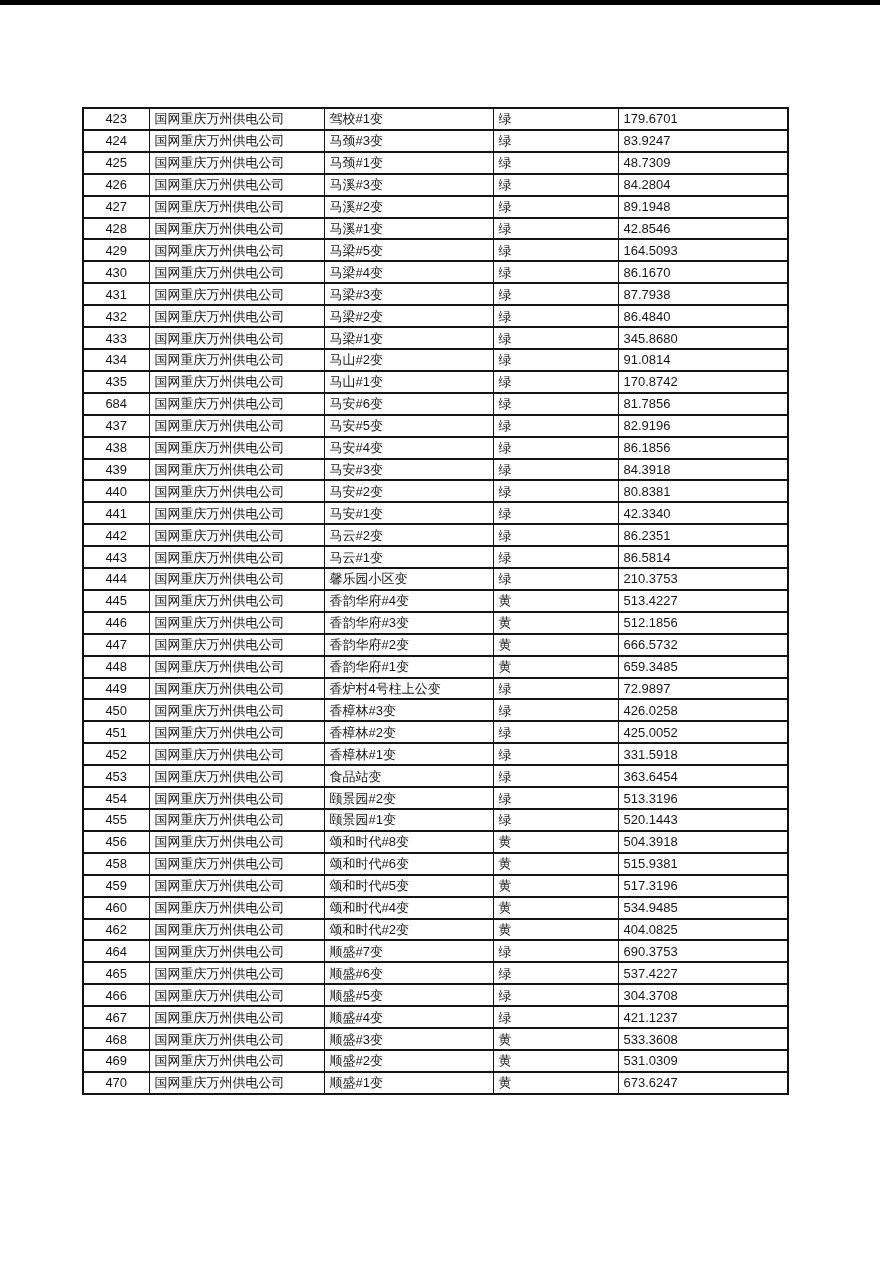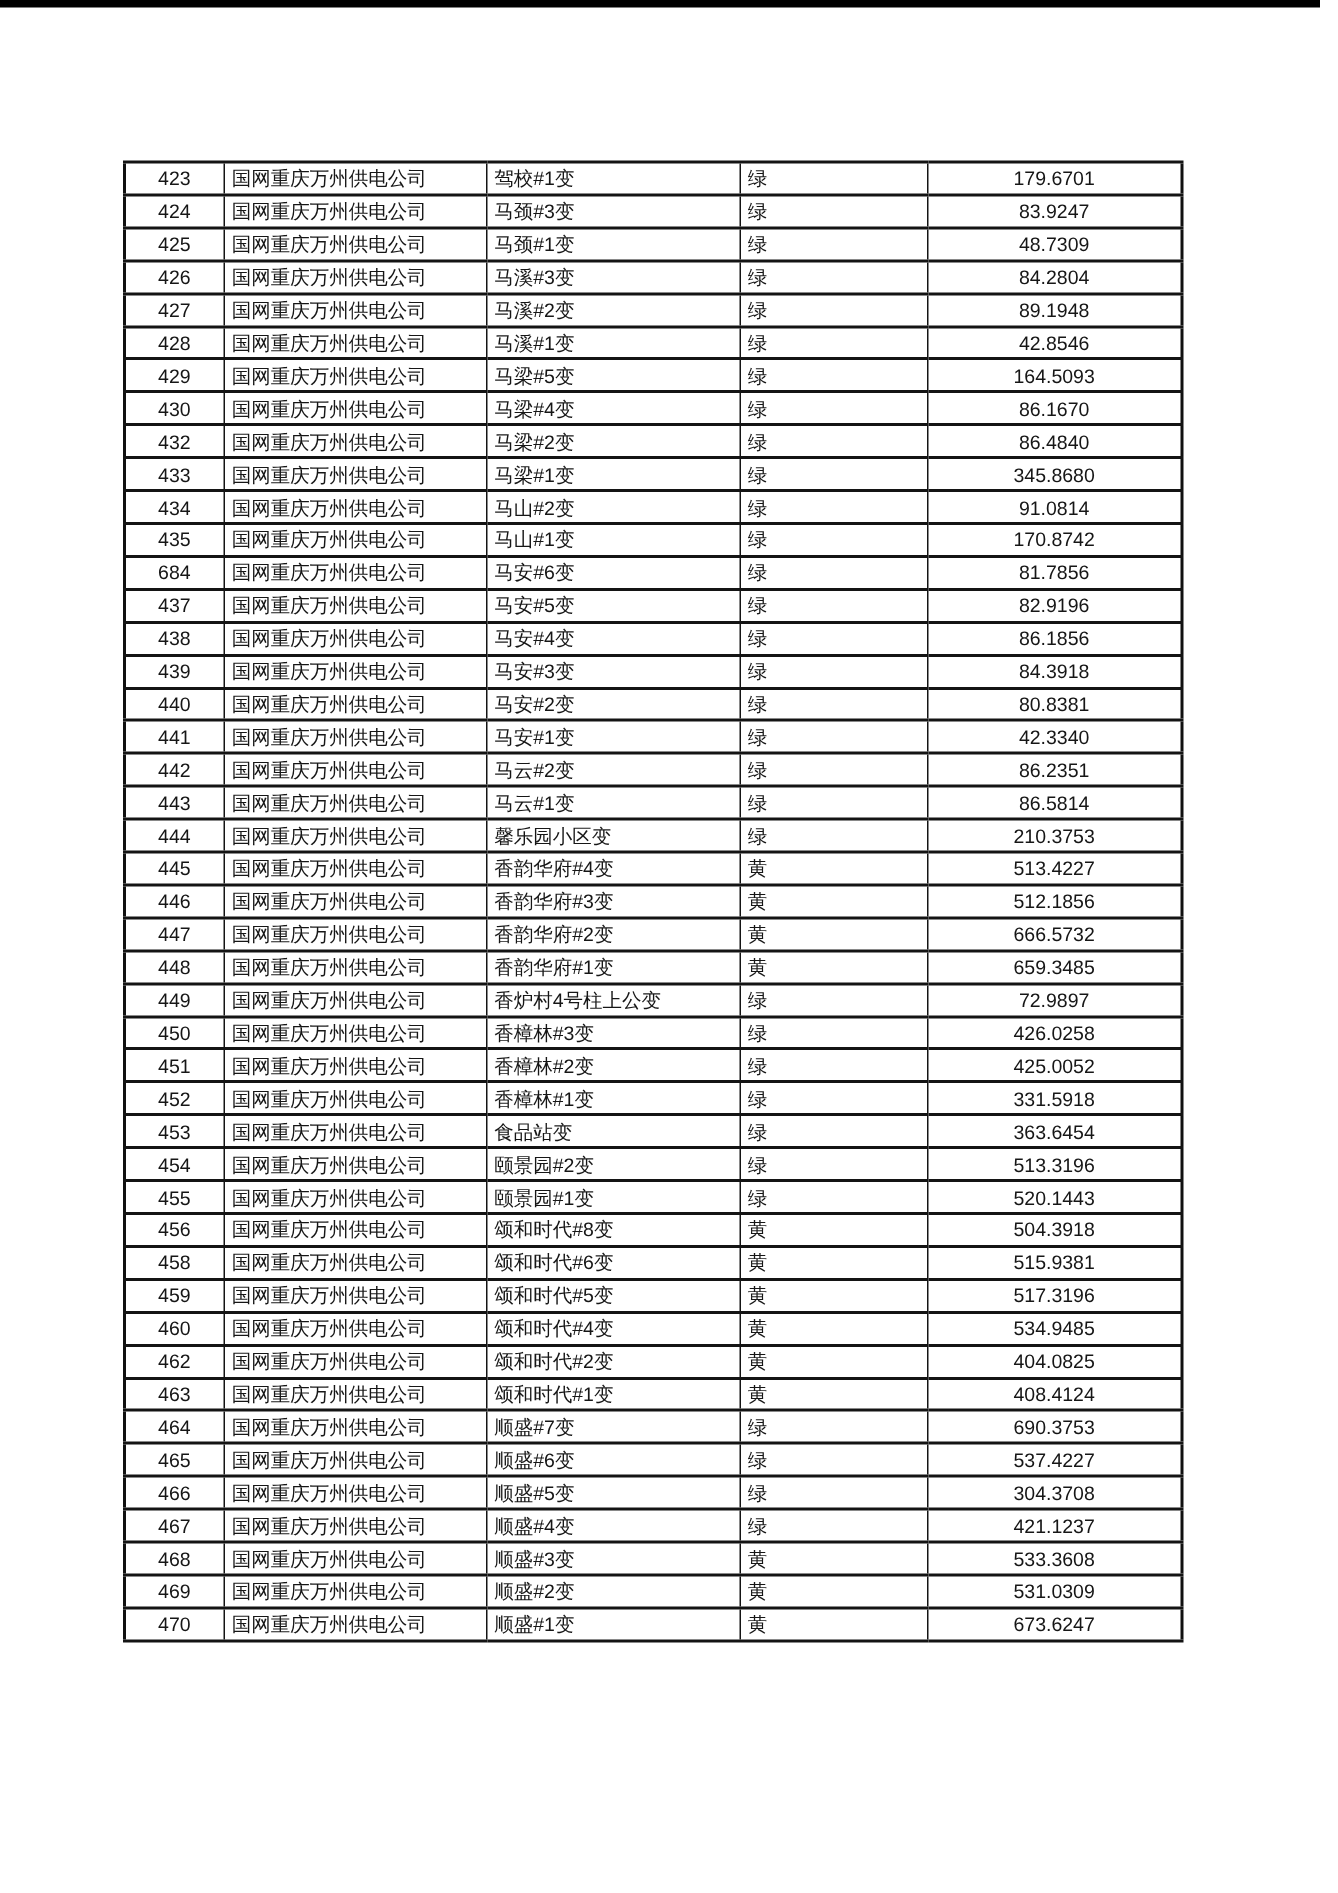--- a/index.html
+++ b/index.html
@@ -47,21 +47,21 @@
   table.grid td.c-idx {
     text-align: center;
     padding: 0;
   }
   table.grid td.c-company,
   table.grid td.c-station,
   table.grid td.c-status {
     text-align: left;
   }
   table.grid td.c-value {
-    text-align: center;
+    text-align: left;
   }
 </style>
 </head>
 <body>
 
 <div class="scan-edge-top"></div>
 
 <table class="grid">
   <colgroup>
     <col style="width:66px">
@@ -128,20 +128,27 @@
   </tr>
 
   <tr>
     <td class="c-idx">430</td>
     <td class="c-company">国网重庆万州供电公司</td>
     <td class="c-station">马梁#4变</td>
     <td class="c-status">绿</td>
     <td class="c-value">86.1670</td>
   </tr>
 
+  <tr>
+    <td class="c-idx">431</td>
+    <td class="c-company">国网重庆万州供电公司</td>
+    <td class="c-station">马梁#3变</td>
+    <td class="c-status">绿</td>
+    <td class="c-value">87.7938</td>
+  </tr>
 
   <tr>
     <td class="c-idx">432</td>
     <td class="c-company">国网重庆万州供电公司</td>
     <td class="c-station">马梁#2变</td>
     <td class="c-status">绿</td>
     <td class="c-value">86.4840</td>
   </tr>
 
   <tr>
@@ -363,27 +370,20 @@
 
 
   <tr>
     <td class="c-idx">462</td>
     <td class="c-company">国网重庆万州供电公司</td>
     <td class="c-station">颂和时代#2变</td>
     <td class="c-status">黄</td>
     <td class="c-value">404.0825</td>
   </tr>
 
-  <tr>
-    <td class="c-idx">463</td>
-    <td class="c-company">国网重庆万州供电公司</td>
-    <td class="c-station">颂和时代#1变</td>
-    <td class="c-status">黄</td>
-    <td class="c-value">408.4124</td>
-  </tr>
 
   <tr>
     <td class="c-idx">464</td>
     <td class="c-company">国网重庆万州供电公司</td>
     <td class="c-station">顺盛#7变</td>
     <td class="c-status">绿</td>
     <td class="c-value">690.3753</td>
   </tr>
 
   <tr>

